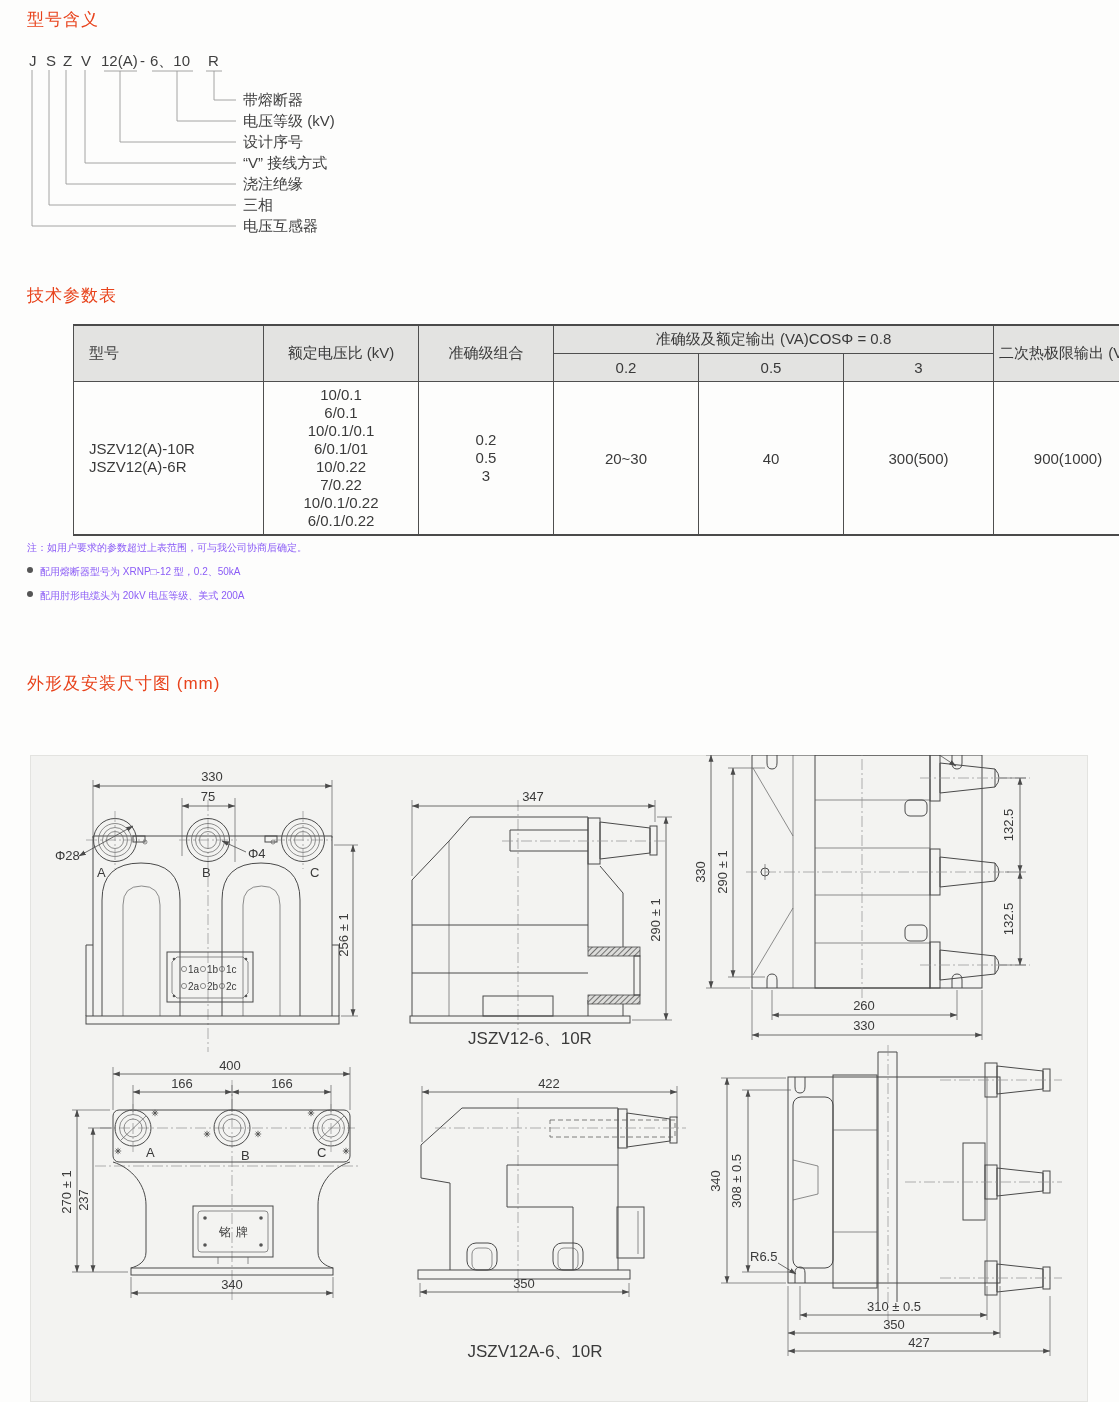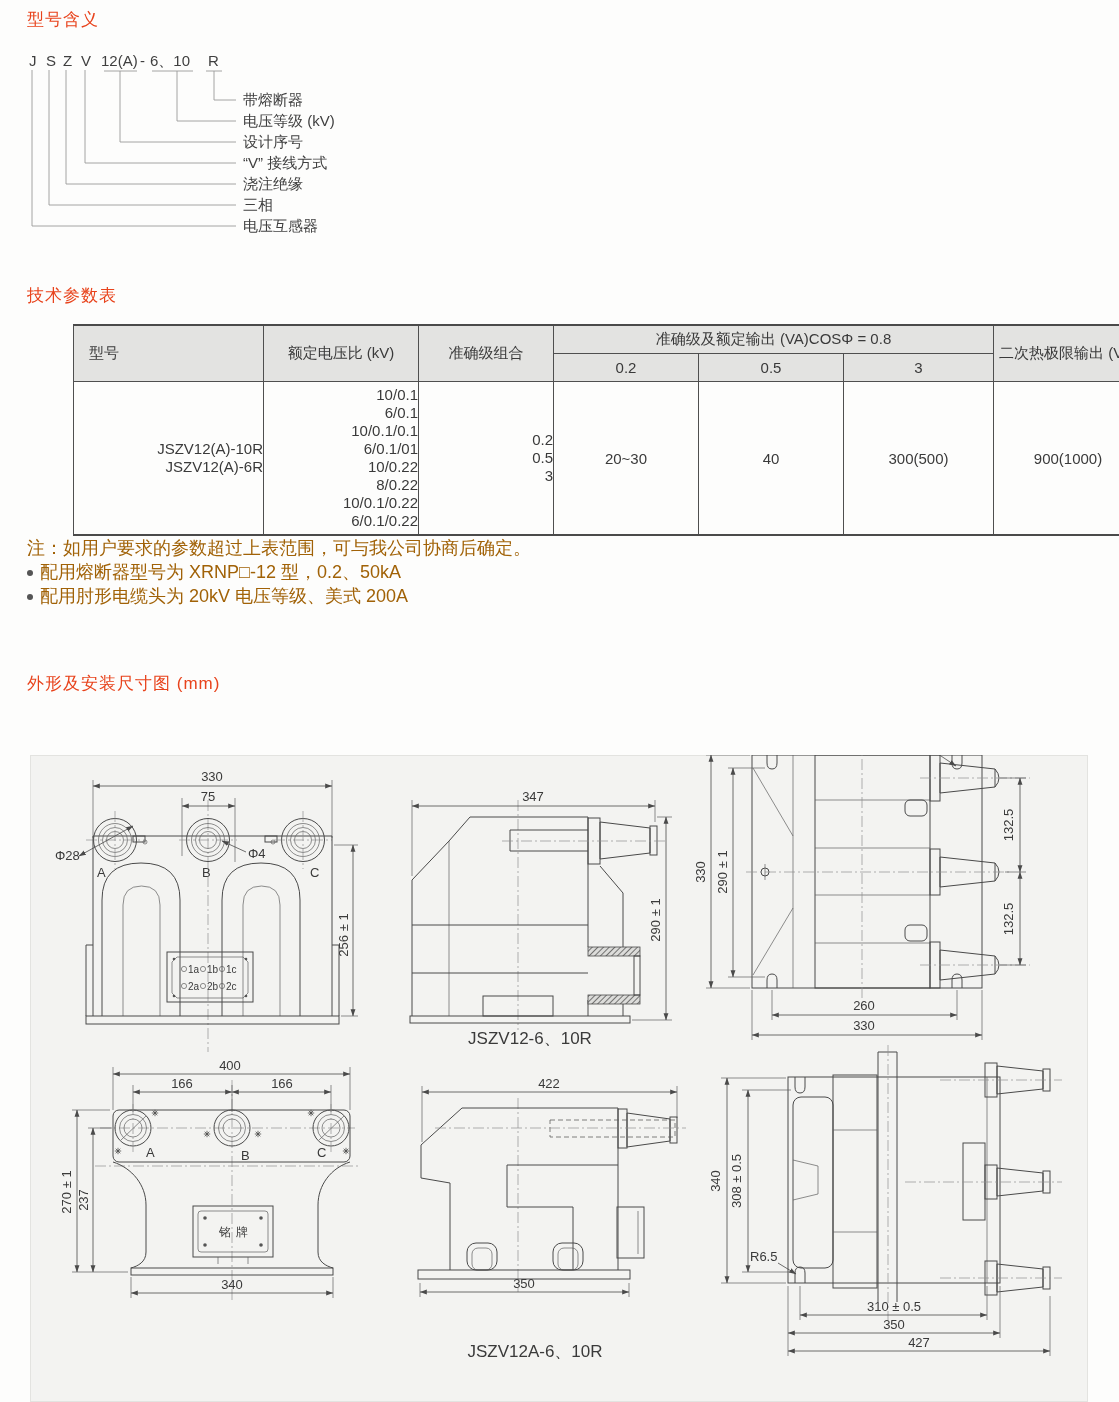--- a/index.html
+++ b/index.html
@@ -14,27 +14,27 @@
   #title-params{left:27px;top:284px;}
   #title-dims{left:27px;top:644px;margin-top:28px;}
 
   
   #param-table{position:absolute;left:25px;top:324px;width:1069px;border-collapse:collapse;table-layout:fixed;font-size:15px;color:#3a3a3a;}
   #param-table th,#param-table td{border:1px solid #4f4f4f;font-weight:normal;padding:0;}
   #param-table{border-top:2px solid #4a4a4a;border-bottom:2px solid #4a4a4a;margin-left:48px;}
   #param-table th{background:#e3e3e1;height:27px;}
   #param-table th.tall{height:55px;}
   #param-table td{vertical-align:middle;text-align:center;}
-  #param-table .cell-lines div{line-height:18px;text-align:right;}
+  #param-table .cell-lines div{line-height:18px;}
   #param-table td.model-cell{text-align:left;padding-left:15px;}
   #param-table th.left-h{text-align:left;padding-left:15px;}
   #param-table tbody td{padding-top:4px;padding-bottom:4px;}
 
   
-  #notes{position:absolute;left:27px;top:536px;font-size:18px;color:#a16207;}
+  #notes{position:absolute;left:27px;top:536px;font-size:10px;color:#8b5cf6;}
   #notes .note-line{line-height:24px;}
   .bullet-dot{display:inline-block;width:6px;height:6px;border-radius:50%;background:#555;margin-right:7px;vertical-align:2px;}
 
   
   #drawing-panel{
     position:absolute;left:30px;top:755px;width:1056px;height:645px;
     background:#f3f3f1;border:1px solid #e3e3e0;
   }
   #drawings-svg{position:absolute;left:30px;top:755px;}
 
@@ -124,21 +124,21 @@
       <td class="model-cell cell-lines">
         <div>JSZV12(A)-10R</div>
         <div>JSZV12(A)-6R</div>
       </td>
       <td class="cell-lines">
         <div>10/0.1</div>
         <div>6/0.1</div>
         <div>10/0.1/0.1</div>
         <div>6/0.1/01</div>
         <div>10/0.22</div>
-        <div>8/0.22</div>
+        <div>7/0.22</div>
         <div>10/0.1/0.22</div>
         <div>6/0.1/0.22</div>
       </td>
       <td class="cell-lines">
         <div>0.2</div>
         <div>0.5</div>
         <div>3</div>
       </td>
       <td>20~30</td>
       <td>40</td>

